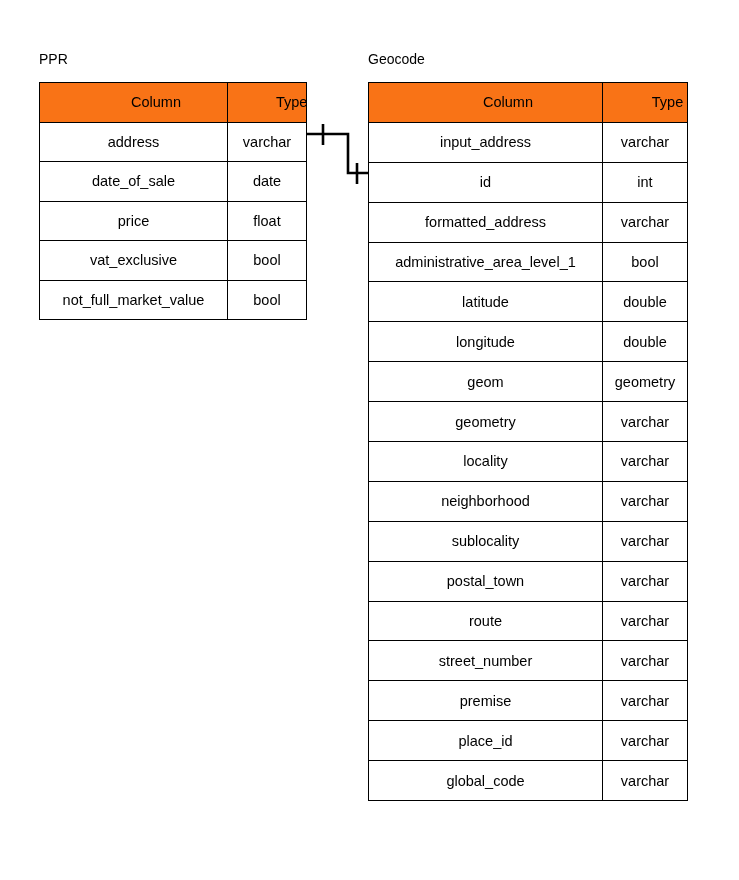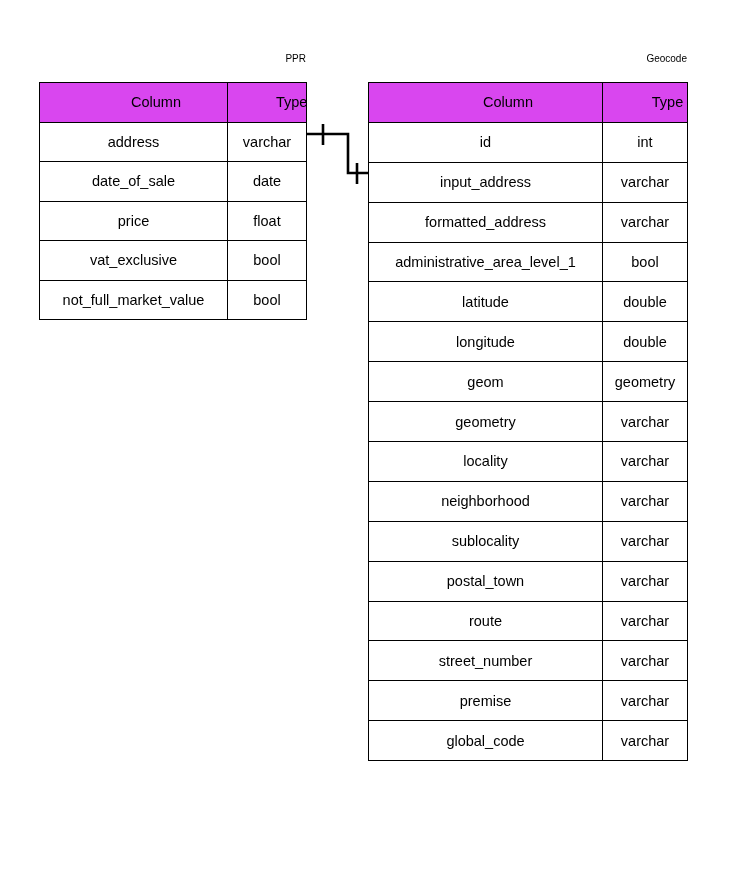--- a/index.html
+++ b/index.html
@@ -28,22 +28,22 @@
 
   
   .entity {
     position: absolute;
   }
   .entity-title {
     position: absolute;
     top: -32px;
     left: 0;
     width: 100%;
-    text-align: right;
-    font-size: 10px;
+    text-align: left;
+    font-size: 14px;
     line-height: 18px;
     color: #000000;
     white-space: nowrap;
   }
   .entity-table {
     border-collapse: collapse;
     table-layout: fixed;
     width: 100%;
     background: #ffffff;
   }
@@ -54,21 +54,21 @@
     vertical-align: middle;
     font-weight: normal;
     font-size: 14.5px;
     line-height: 16px;
     padding: 0 3px;
     color: #000000;
     overflow: hidden;
     white-space: nowrap;
   }
   .entity-table thead th {
-    background: #d946ef;
+    background: #f97316;
     padding-left: 48px;
   }
 
   
   #entity-ppr {
     left: 39px;
     top: 82px;
     width: 267px;
     height: 237px;
   }
@@ -149,28 +149,28 @@
     <div class="entity-title">Geocode</div>
     <table class="entity-table">
       <thead>
         <tr>
           <th class="col-name">Column</th>
           <th class="col-type">Type</th>
         </tr>
       </thead>
       <tbody>
         <tr>
+          <td class="col-name">input_address</td>
+          <td class="col-type">varchar</td>
+        </tr>
+        <tr>
           <td class="col-name">id</td>
           <td class="col-type">int</td>
         </tr>
         <tr>
-          <td class="col-name">input_address</td>
-          <td class="col-type">varchar</td>
-        </tr>
-        <tr>
           <td class="col-name">formatted_address</td>
           <td class="col-type">varchar</td>
         </tr>
         <tr>
           <td class="col-name">administrative_area_level_1</td>
           <td class="col-type">bool</td>
         </tr>
         <tr>
           <td class="col-name">latitude</td>
           <td class="col-type">double</td>
@@ -206,20 +206,24 @@
         <tr>
           <td class="col-name">route</td>
           <td class="col-type">varchar</td>
         </tr>
         <tr>
           <td class="col-name">street_number</td>
           <td class="col-type">varchar</td>
         </tr>
         <tr>
           <td class="col-name">premise</td>
+          <td class="col-type">varchar</td>
+        </tr>
+        <tr>
+          <td class="col-name">place_id</td>
           <td class="col-type">varchar</td>
         </tr>
         <tr>
           <td class="col-name">global_code</td>
           <td class="col-type">varchar</td>
         </tr>
       </tbody>
     </table>
   </div>
 

